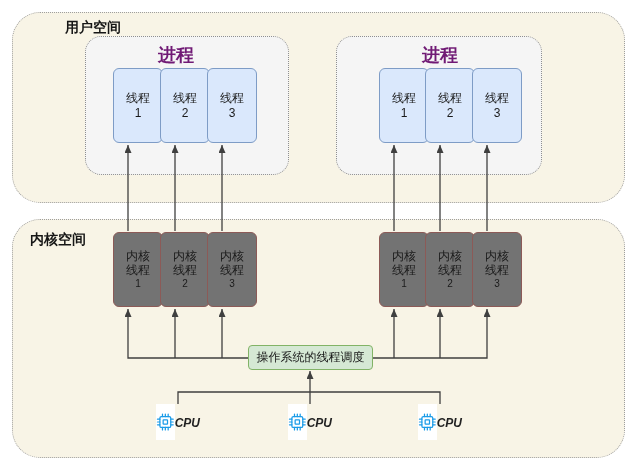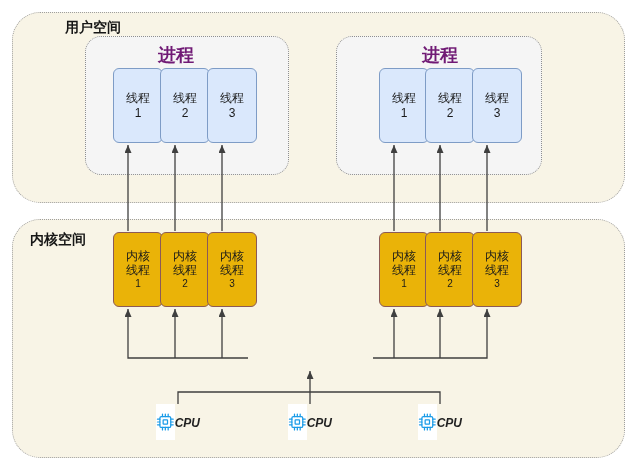--- a/index.html
+++ b/index.html
@@ -15,21 +15,21 @@
     position:absolute;background:#f5f5f5;border:1px dotted #8f8f8f;border-radius:16px;z-index:2;
   }
   .process-label{position:absolute;font-size:18px;font-weight:bold;transform:translateX(-50%);z-index:4;color:#701a75;}
   .wires{position:absolute;left:0;top:0;z-index:3;}
   .tbox{
     position:absolute;width:50px;height:75px;box-sizing:border-box;z-index:4;
     display:flex;flex-direction:column;align-items:center;justify-content:center;
     text-align:center;border-radius:6px;font-size:12px;line-height:14px;
   }
   .tbox.blue{background:#dae8fc;border:1px solid #7e9cc6;}
-  .tbox.pink{background:#eab308;border:1px solid #8c5a57;justify-content:center;}
+  .tbox.pink{background:#737373;border:1px solid #8c5a57;justify-content:center;}
   .tbox .num{font-size:10px;line-height:12px;margin-top:1px;}
   .tbox.blue .num{font-size:12px;line-height:14px;}
   .sched{
     position:absolute;left:248px;top:345px;width:125px;height:25px;box-sizing:border-box;z-index:4;
     background:#d5e8d4;border:1px solid #82b366;border-radius:4px;
     display:flex;align-items:center;justify-content:center;font-size:12px;color:#161616;
   }
   .cpu{position:absolute;width:44px;z-index:4;display:flex;align-items:center;}
   .cpu .chip{width:36px;height:36px;background:#ffffff;}
   .cpu .cpu-label{font-size:12px;font-style:italic;font-weight:600;margin-top:2px;color:#222;}
@@ -130,20 +130,23 @@
     <span>内核</span>
     <span>线程</span>
     <span class="num">2</span>
   </div>
   <div class="tbox pink" style="left:472px;top:232px;">
     <span>内核</span>
     <span>线程</span>
     <span class="num">3</span>
   </div>
 
+  <div class="sched">
+    <span>操作系统的线程调度</span>
+  </div>
 
   <div class="cpu" style="left:156px;top:404px;">
     <svg class="chip" viewBox="0 0 36 36">
       <rect x="0" y="0" width="36" height="36" fill="#ffffff"></rect>
       <g stroke="#1a9be8" stroke-width="2.4" fill="none" stroke-linecap="round">
         <rect x="7.5" y="7.5" width="21" height="21" rx="3"></rect>
         <rect x="13.8" y="13.8" width="8.4" height="8.4" rx="1"></rect>
         <path d="M12.5 2.8 V7.5 M18 2.8 V7.5 M23.5 2.8 V7.5"></path>
         <path d="M12.5 28.5 V33.2 M18 28.5 V33.2 M23.5 28.5 V33.2"></path>
         <path d="M2.8 12.5 H7.5 M2.8 18 H7.5 M2.8 23.5 H7.5"></path>

